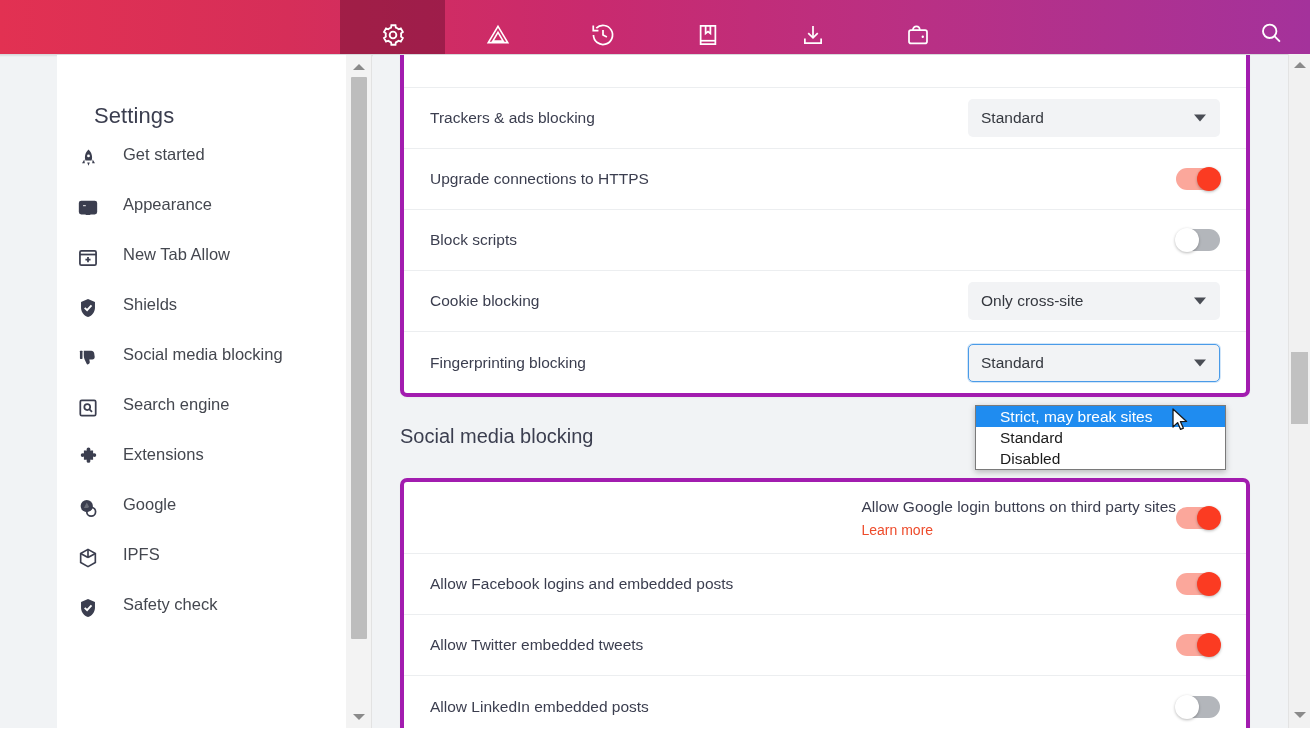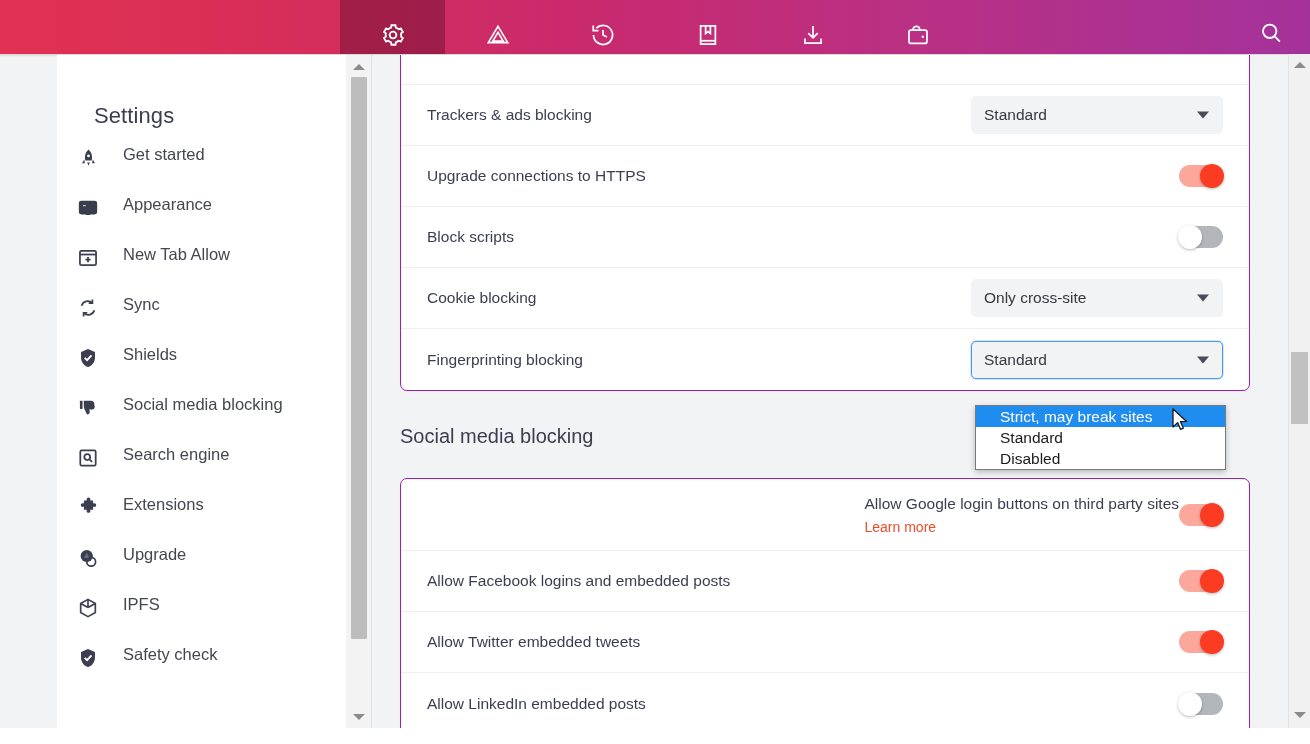--- a/index.html
+++ b/index.html
@@ -91,21 +91,21 @@
 
   
   .main {
     position: absolute; top: 1px; left: 373px;
     width: 915px; height: 673px;
     background: #F1F3F5; overflow: hidden;
   }
   .card {
     position: absolute; left: 27px; width: 850px;
     background: #ffffff;
-    border: 1px solid #a21caf;
+    border: 4px solid #a21caf;
     border-radius: 7px;
     box-shadow: 0 1px 2px rgba(0,0,0,0.03);
   }
   .card-top { top: -32px; }
   .card-bottom { top: 423px; }
 
   .row {
     display: flex; align-items: center; justify-content: space-between;
     height: 61px; padding: 0 26px 0 26px;
     border-bottom: 1px solid #eceef0;
@@ -318,31 +318,20 @@
         <span class="nav-icon">
           <svg width="22" height="22" viewBox="0 0 24 24" fill="none" stroke="#3b3e4f" stroke-width="1.9">
             <rect x="3.2" y="4.2" width="17.6" height="15.6" rx="1.6"></rect>
             <path d="M3.2 8.2h17.6"></path>
             <path d="M12 11v5.6M9.2 13.8h5.6"></path>
           </svg>
         </span>
         <span class="nav-label">New Tab Allow</span>
       </div>
 
-      <div class="nav-item">
-        <span class="nav-icon">
-          <svg width="22" height="22" viewBox="0 0 24 24" fill="none" stroke="#3b3e4f" stroke-width="1.9">
-            <path d="M5 9.5a7 7 0 0 1 11.5-3"></path>
-            <polyline points="16.8,2.8 16.8,6.8 12.8,6.8"></polyline>
-            <path d="M19 14.5a7 7 0 0 1-11.5 3"></path>
-            <polyline points="7.2,21.2 7.2,17.2 11.2,17.2"></polyline>
-          </svg>
-        </span>
-        <span class="nav-label">Sync</span>
-      </div>
 
       <div class="nav-item">
         <span class="nav-icon">
           <svg width="22" height="22" viewBox="0 0 24 24" fill="#3b3e4f">
             <path d="M12 2.2 4.4 5.4v6c0 4.8 3.2 9.2 7.6 10.4 4.4-1.2 7.6-5.6 7.6-10.4v-6z"></path>
             <polyline points="8.4,11.8 11,14.4 15.8,9.2" fill="none" stroke="#fff" stroke-width="2.1"></polyline>
           </svg>
         </span>
         <span class="nav-label">Shields</span>
       </div>
@@ -378,21 +367,21 @@
       </div>
 
       <div class="nav-item">
         <span class="nav-icon">
           <svg width="23" height="23" viewBox="0 0 24 24">
             <circle cx="10.2" cy="9.4" r="6.4" fill="#3b3e4f"></circle>
             <path d="M10.2 5.8 13.2 11.6H7.2z" fill="#6a6d78"></path>
             <circle cx="14.8" cy="15.4" r="4.6" fill="none" stroke="#3b3e4f" stroke-width="1.8"></circle>
           </svg>
         </span>
-        <span class="nav-label">Upgrade</span>
+        <span class="nav-label">Google</span>
       </div>
 
       <div class="nav-item">
         <span class="nav-icon">
           <svg width="22" height="22" viewBox="0 0 24 24" fill="none" stroke="#3b3e4f" stroke-width="1.8">
             <path d="M12 2.6 20 7v10l-8 4.4L4 17V7z"></path>
             <path d="M12 2.6v8.8M12 11.4 20 7M12 11.4 4 7"></path>
           </svg>
         </span>
         <span class="nav-label">IPFS</span>

